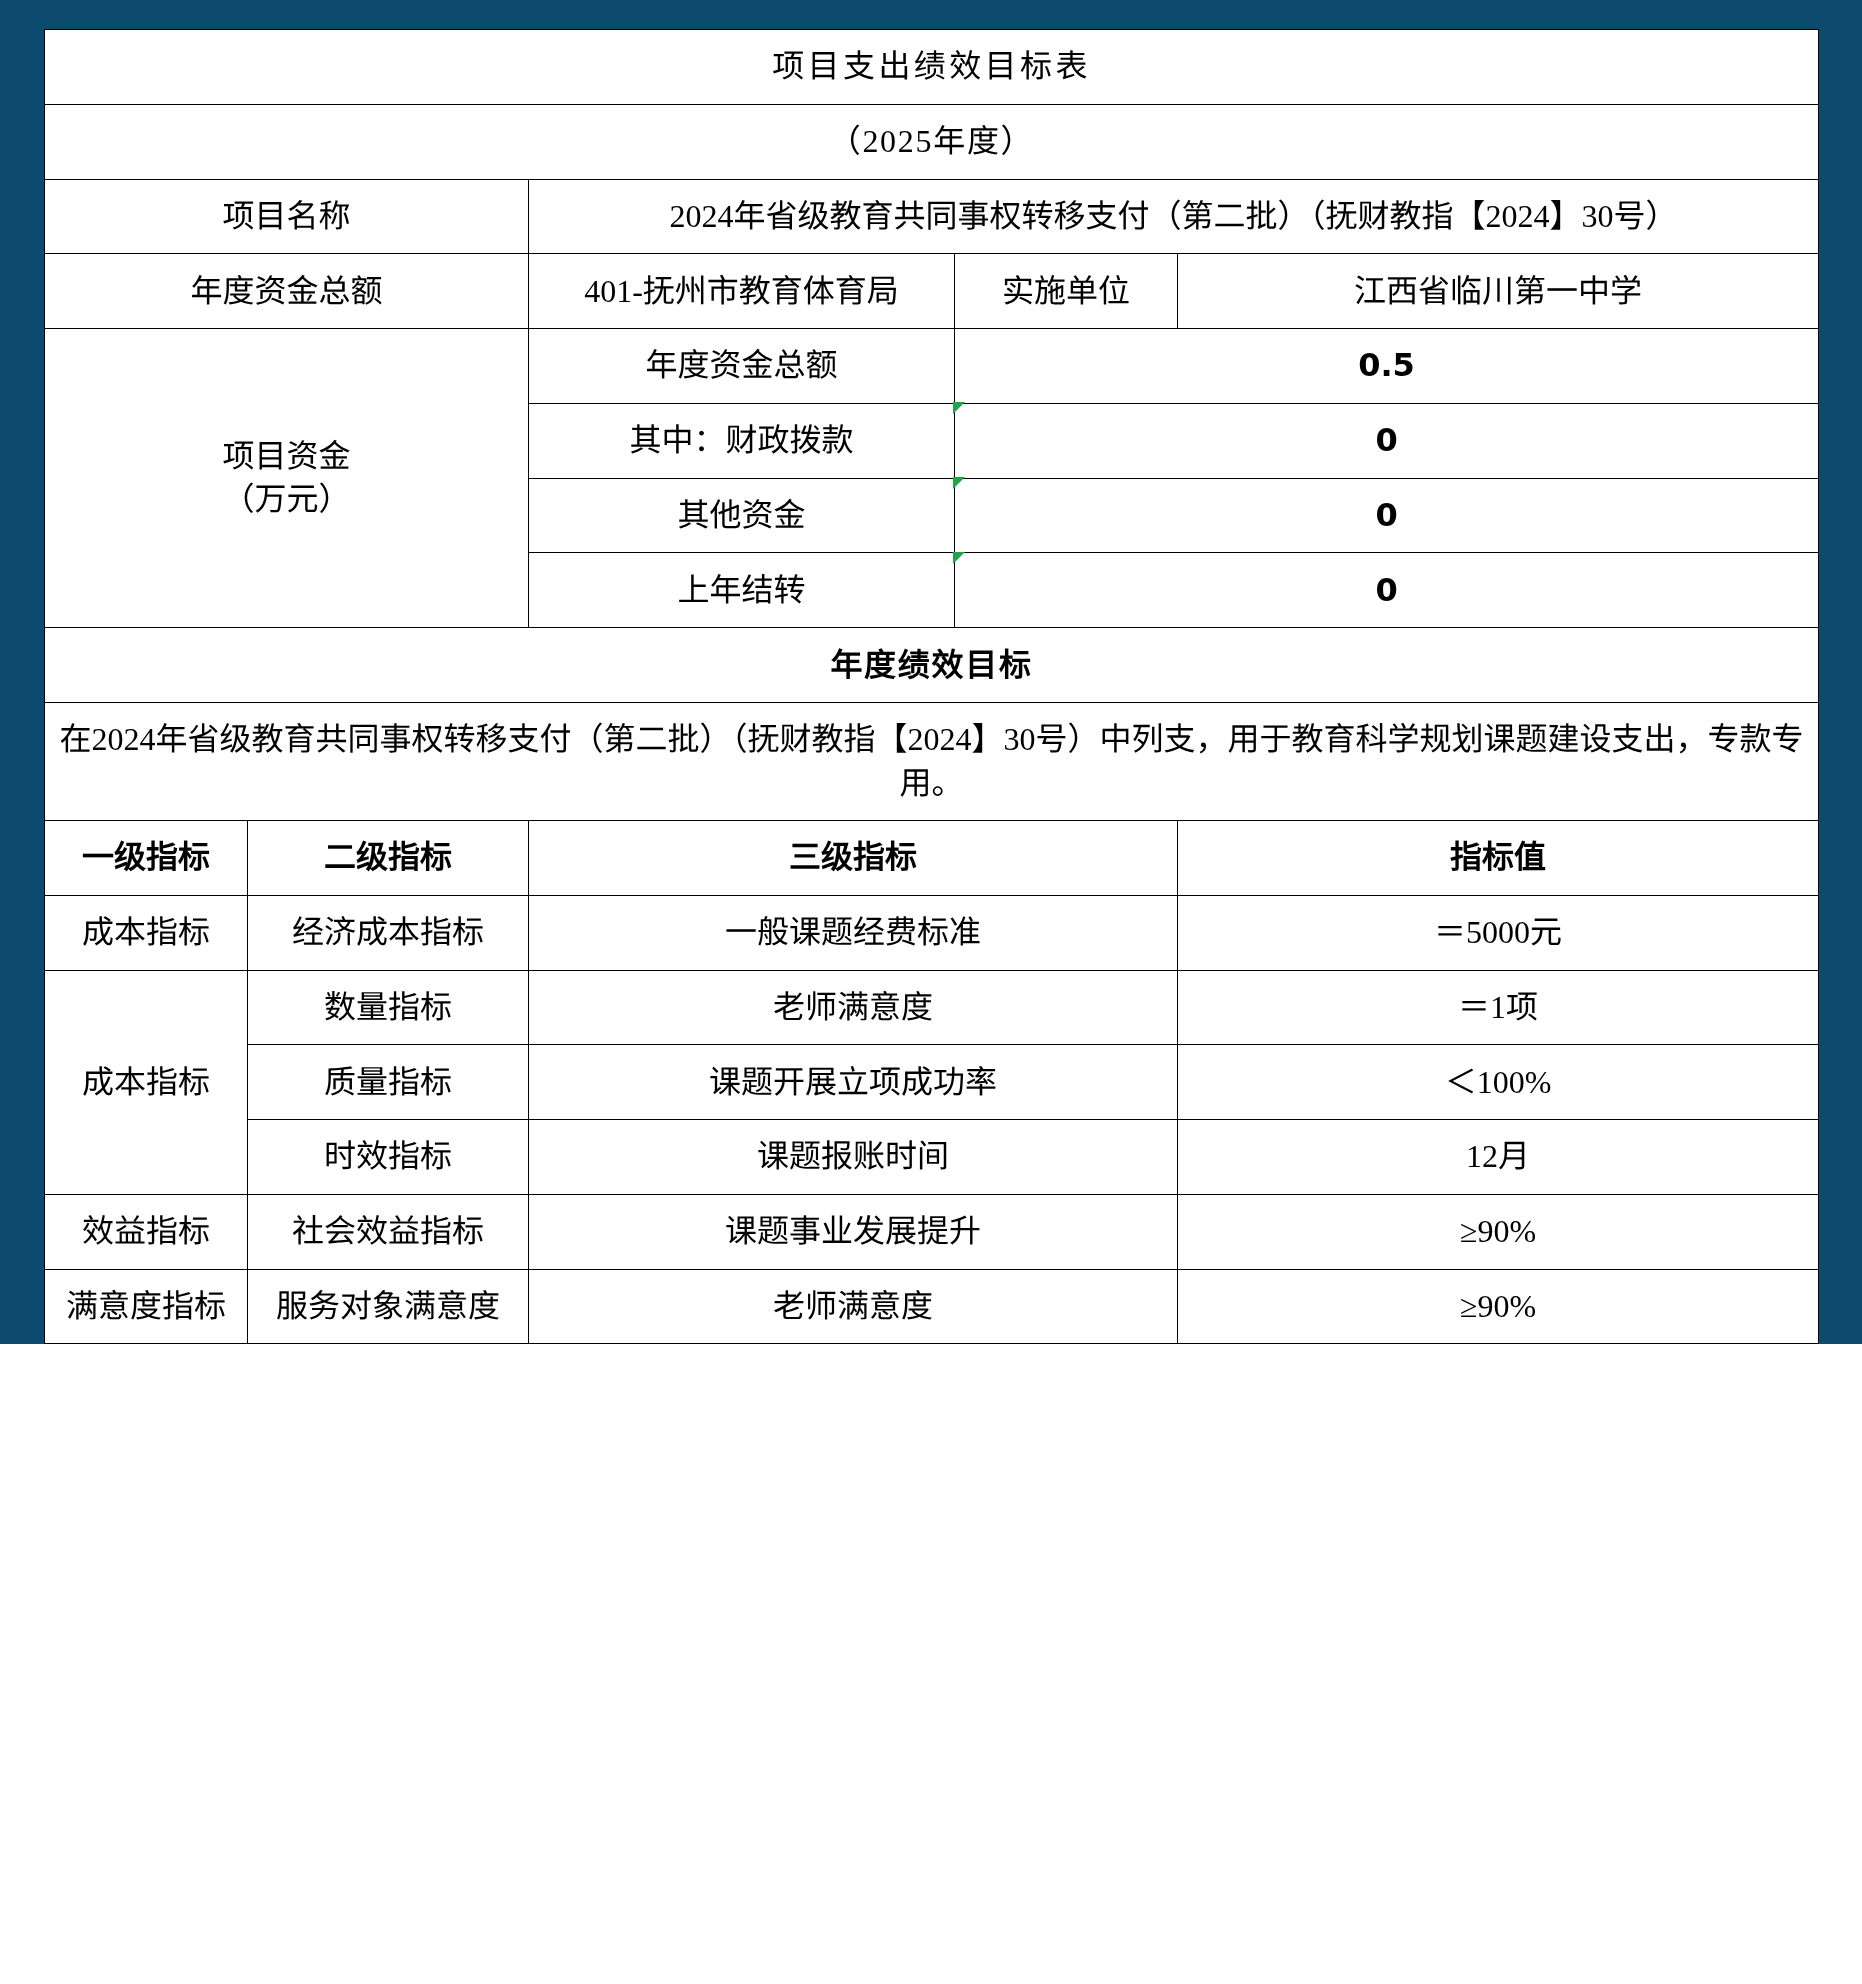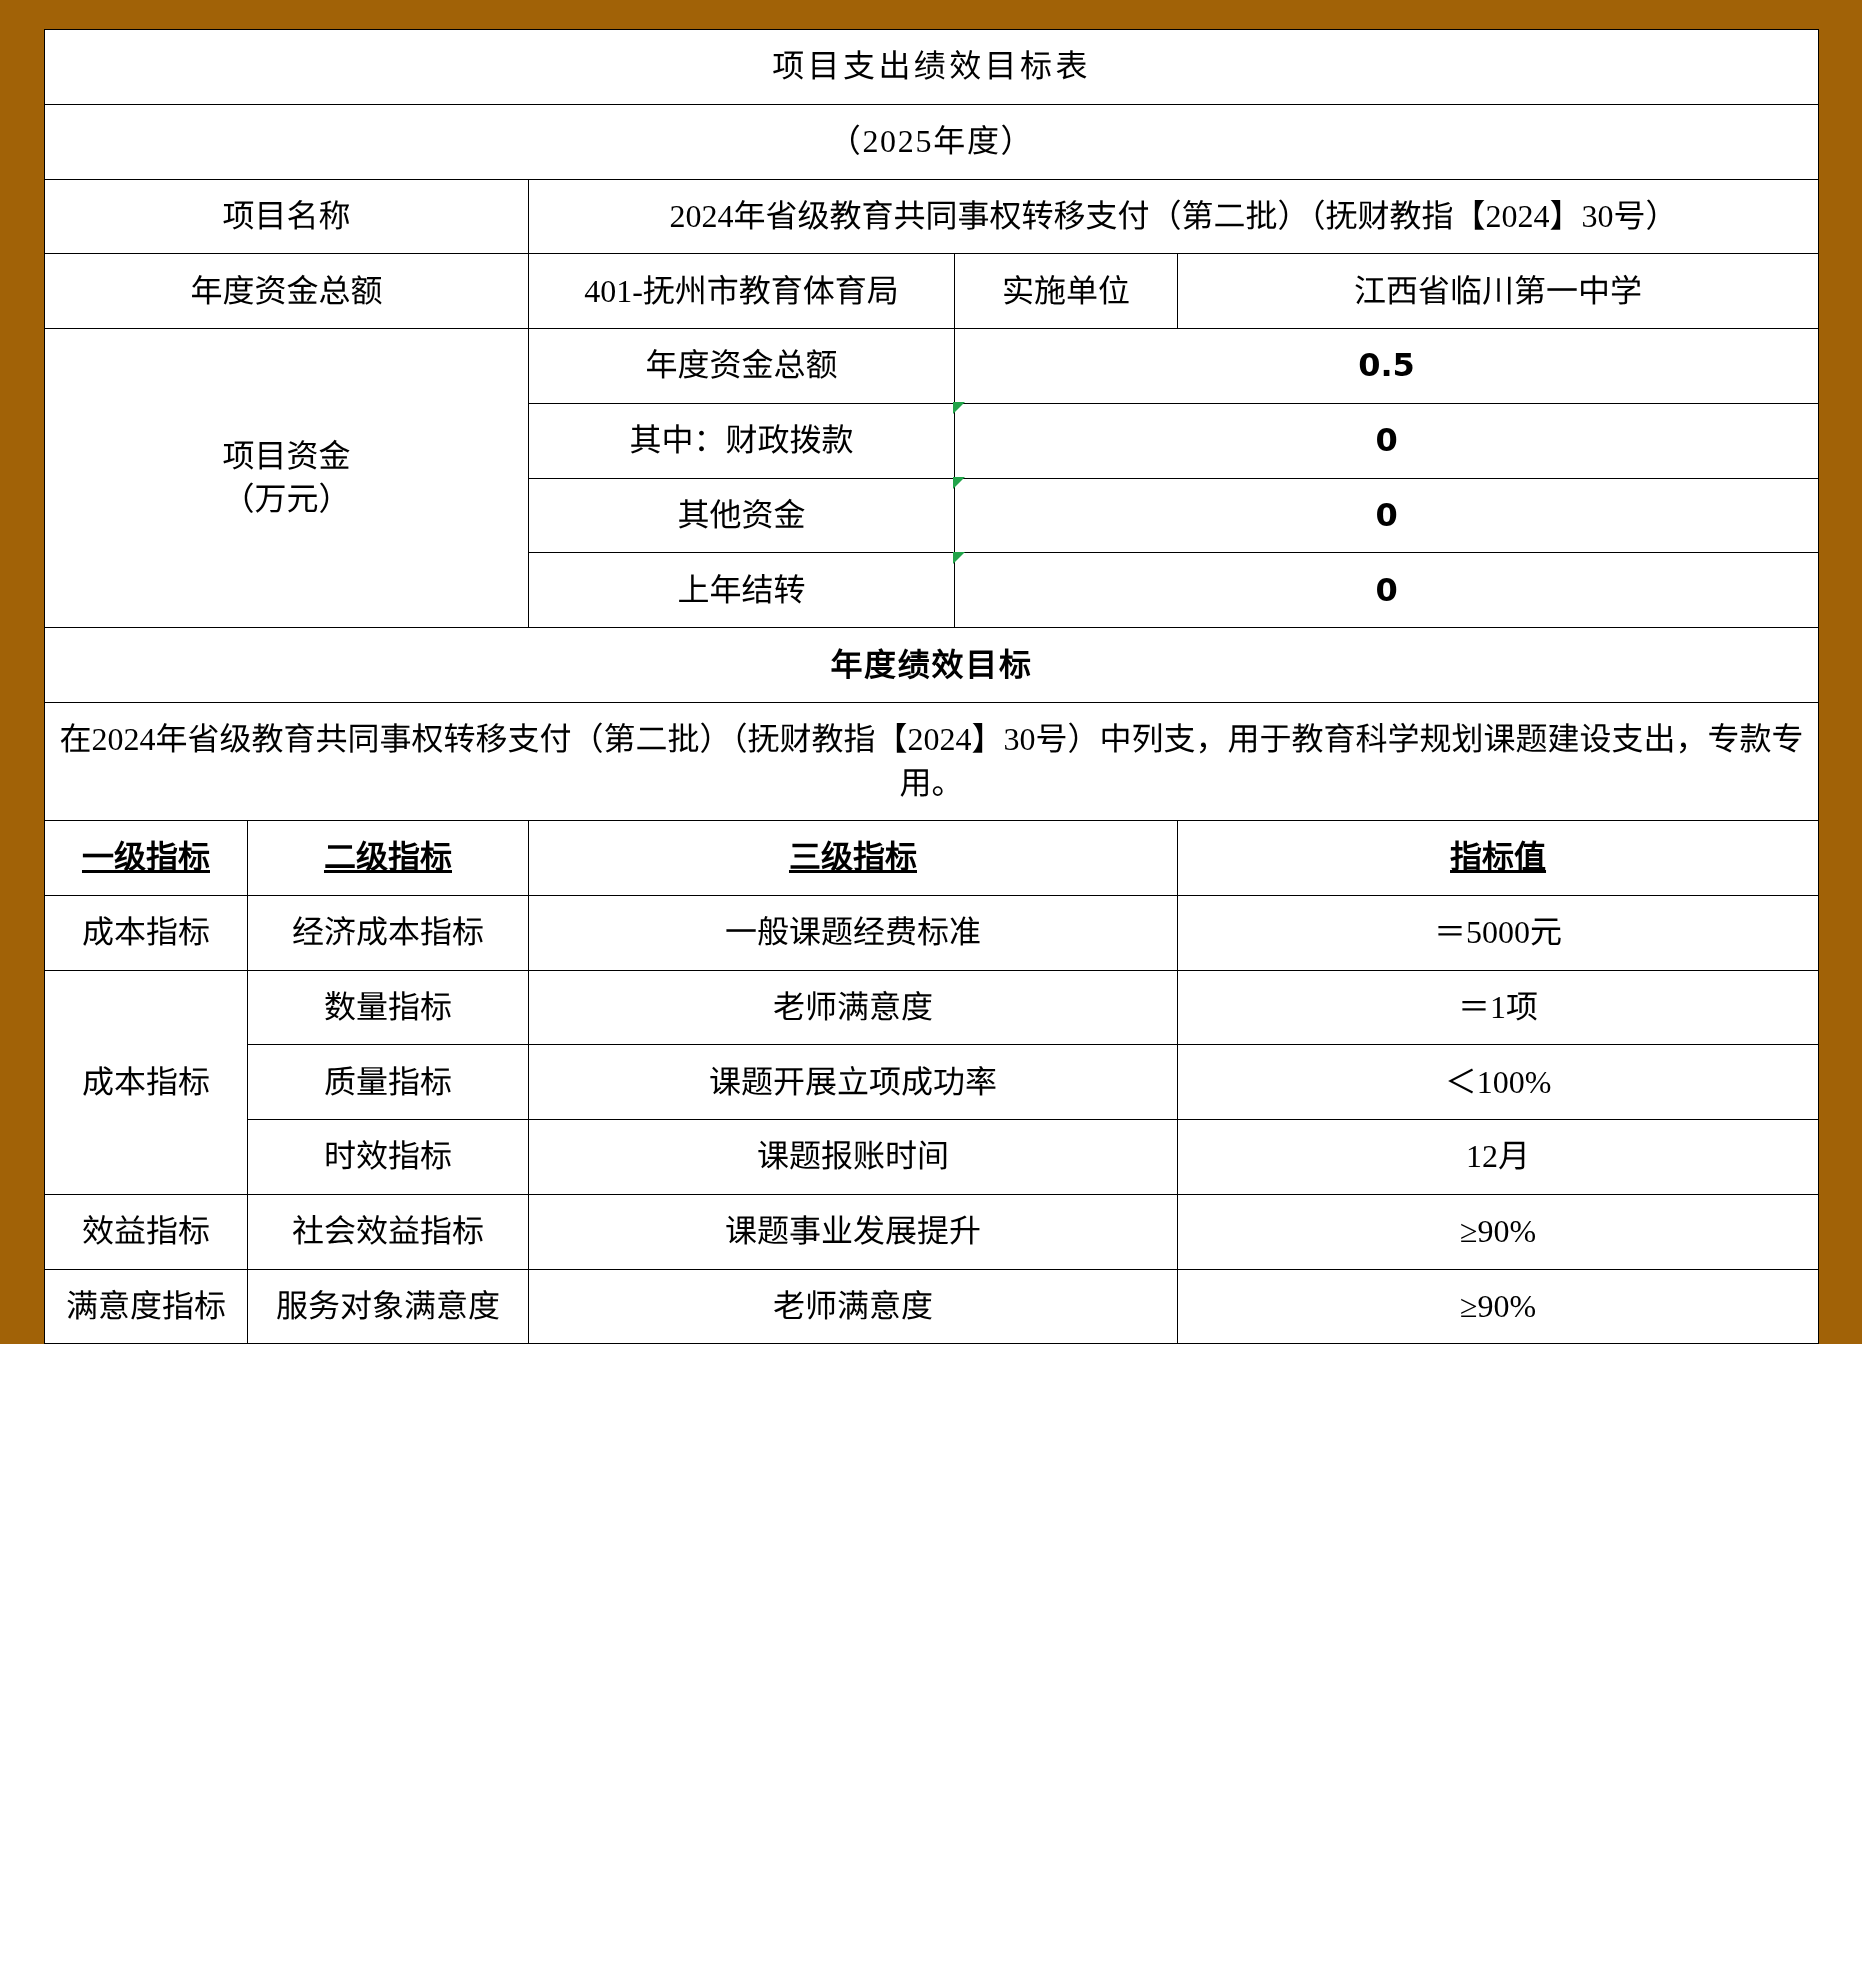--- a/index.html
+++ b/index.html
@@ -11,21 +11,21 @@
   }
   body {
     width: 1862px;
     height: 1985px;
     overflow: hidden;
   }
   .sheet {
     width: 1862px;
     box-sizing: border-box;
     padding: 29px 44px 0 44px;
-    background: #a16207;
+    background: #0c4a6e;
   }
   table.perf {
     border-collapse: collapse;
     table-layout: fixed;
     width: 1773px;
     background: #ffffff;
   }
   table.perf td {
     border: 1.7px solid #000000;
     text-align: center;
@@ -66,21 +66,20 @@
     text-align: justify;
     text-align-last: center;
     padding: 19px 25.6px 22px 25.6px;
     line-height: 1.45;
     margin-left: 40px;
   }
   td.head {
     font-weight: bold;
     font-size: 36px;
     padding: 22px 8.5px;
-    text-decoration: underline;
   }
   td.numeric {
     font-family: "DejaVu Sans", "Liberation Sans", sans-serif;
     font-size: 31px;
     font-weight: bold;
   }
   td.mono-mixed {
     font-size: 32px;
   }
   

